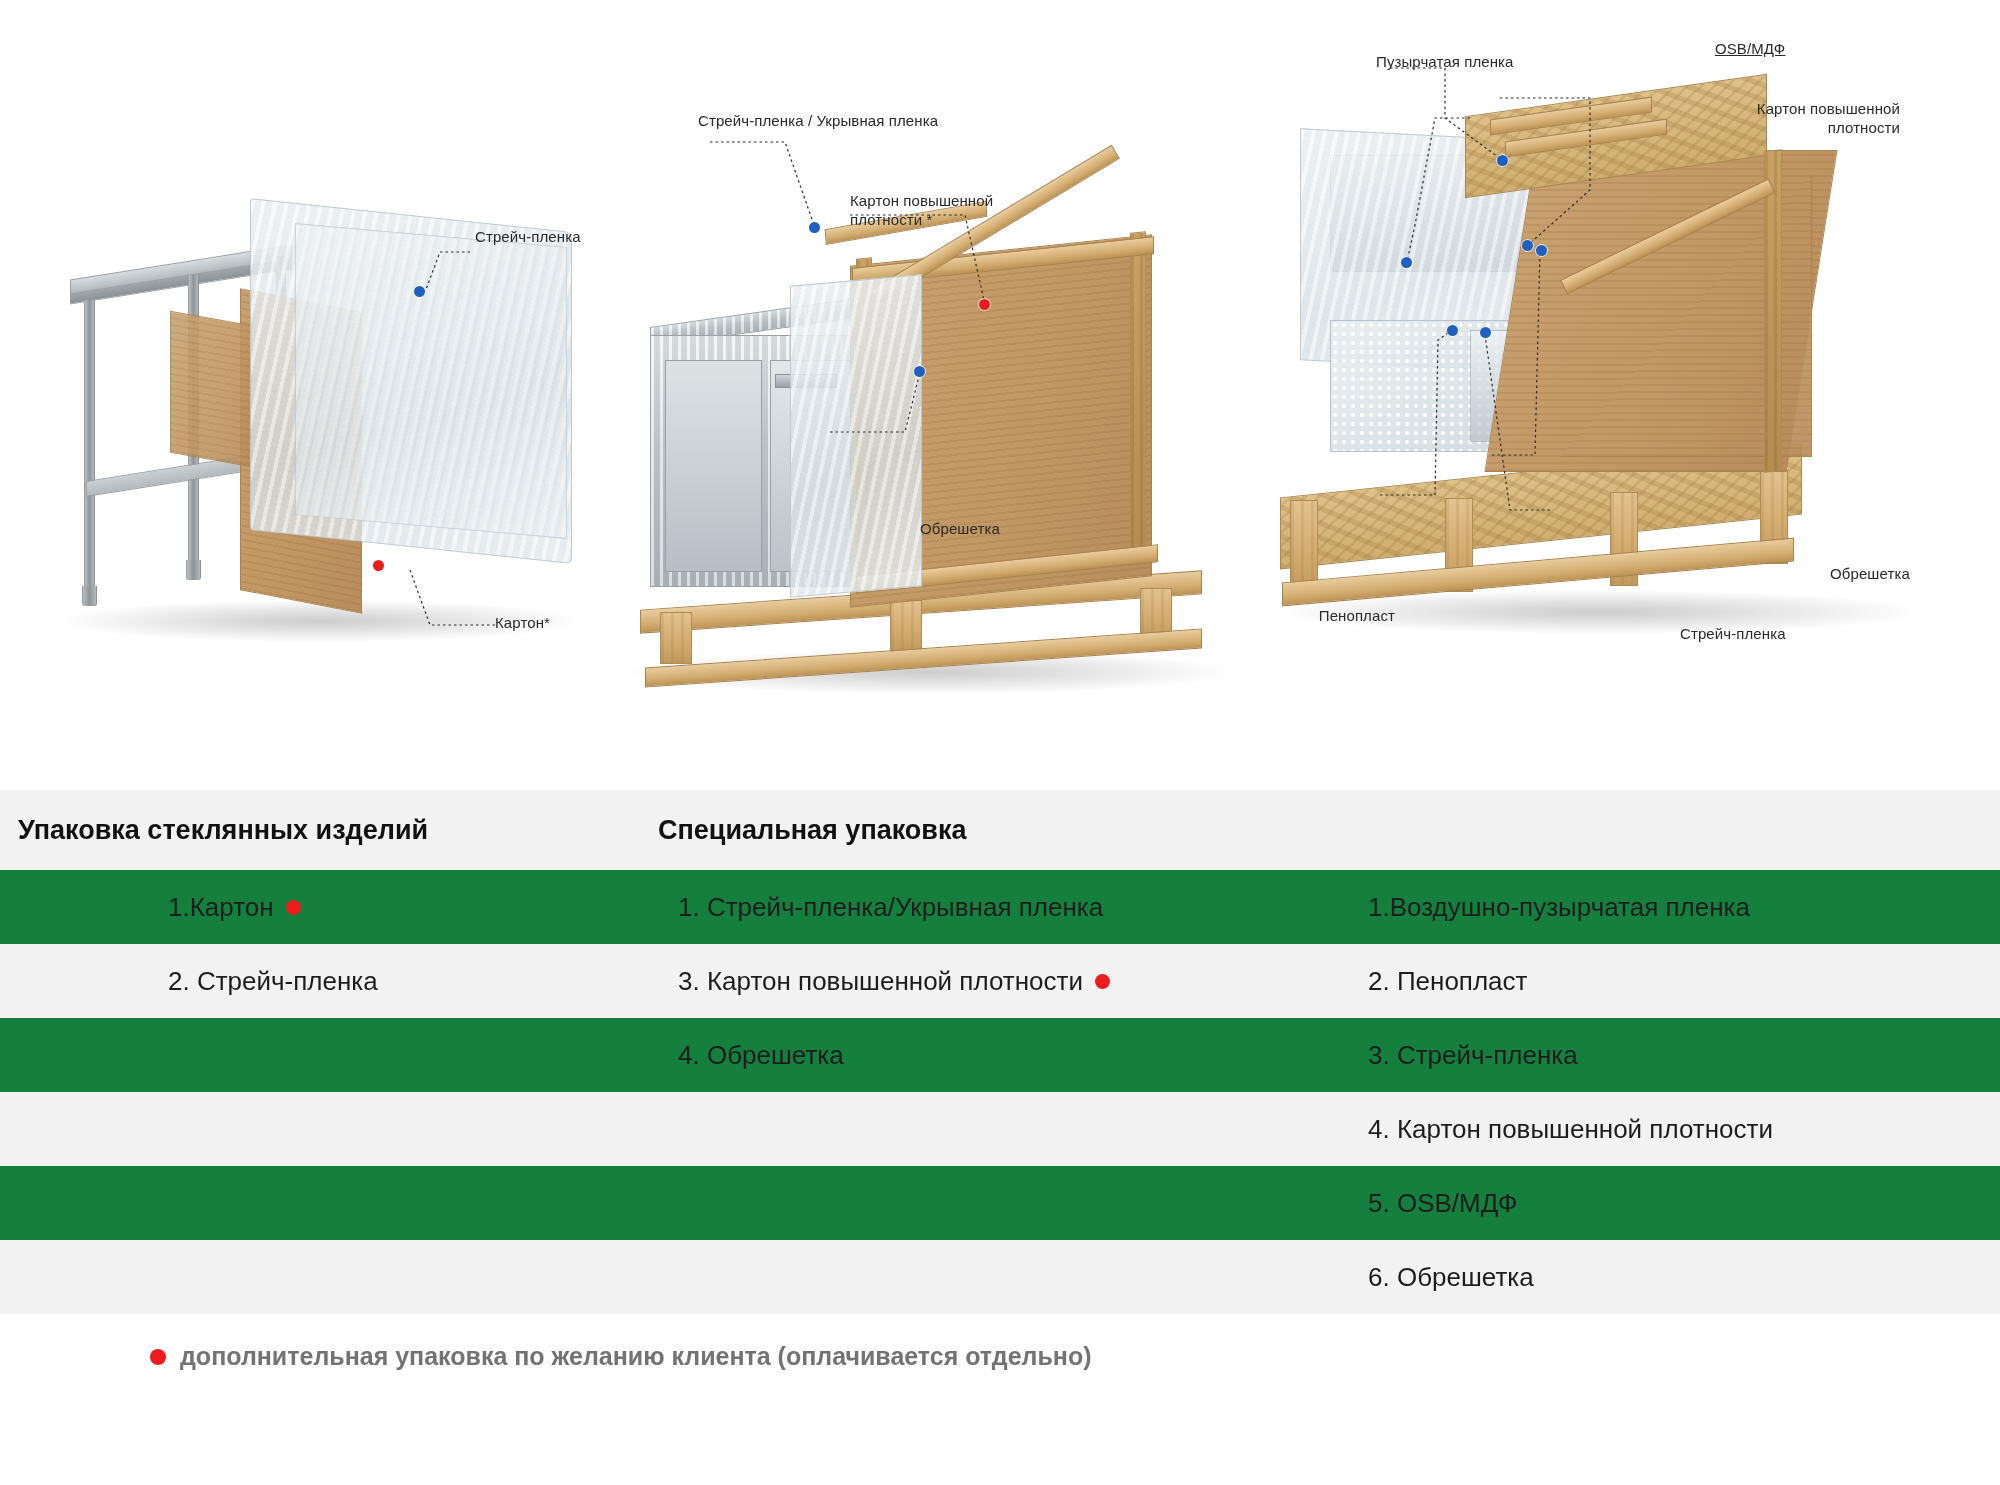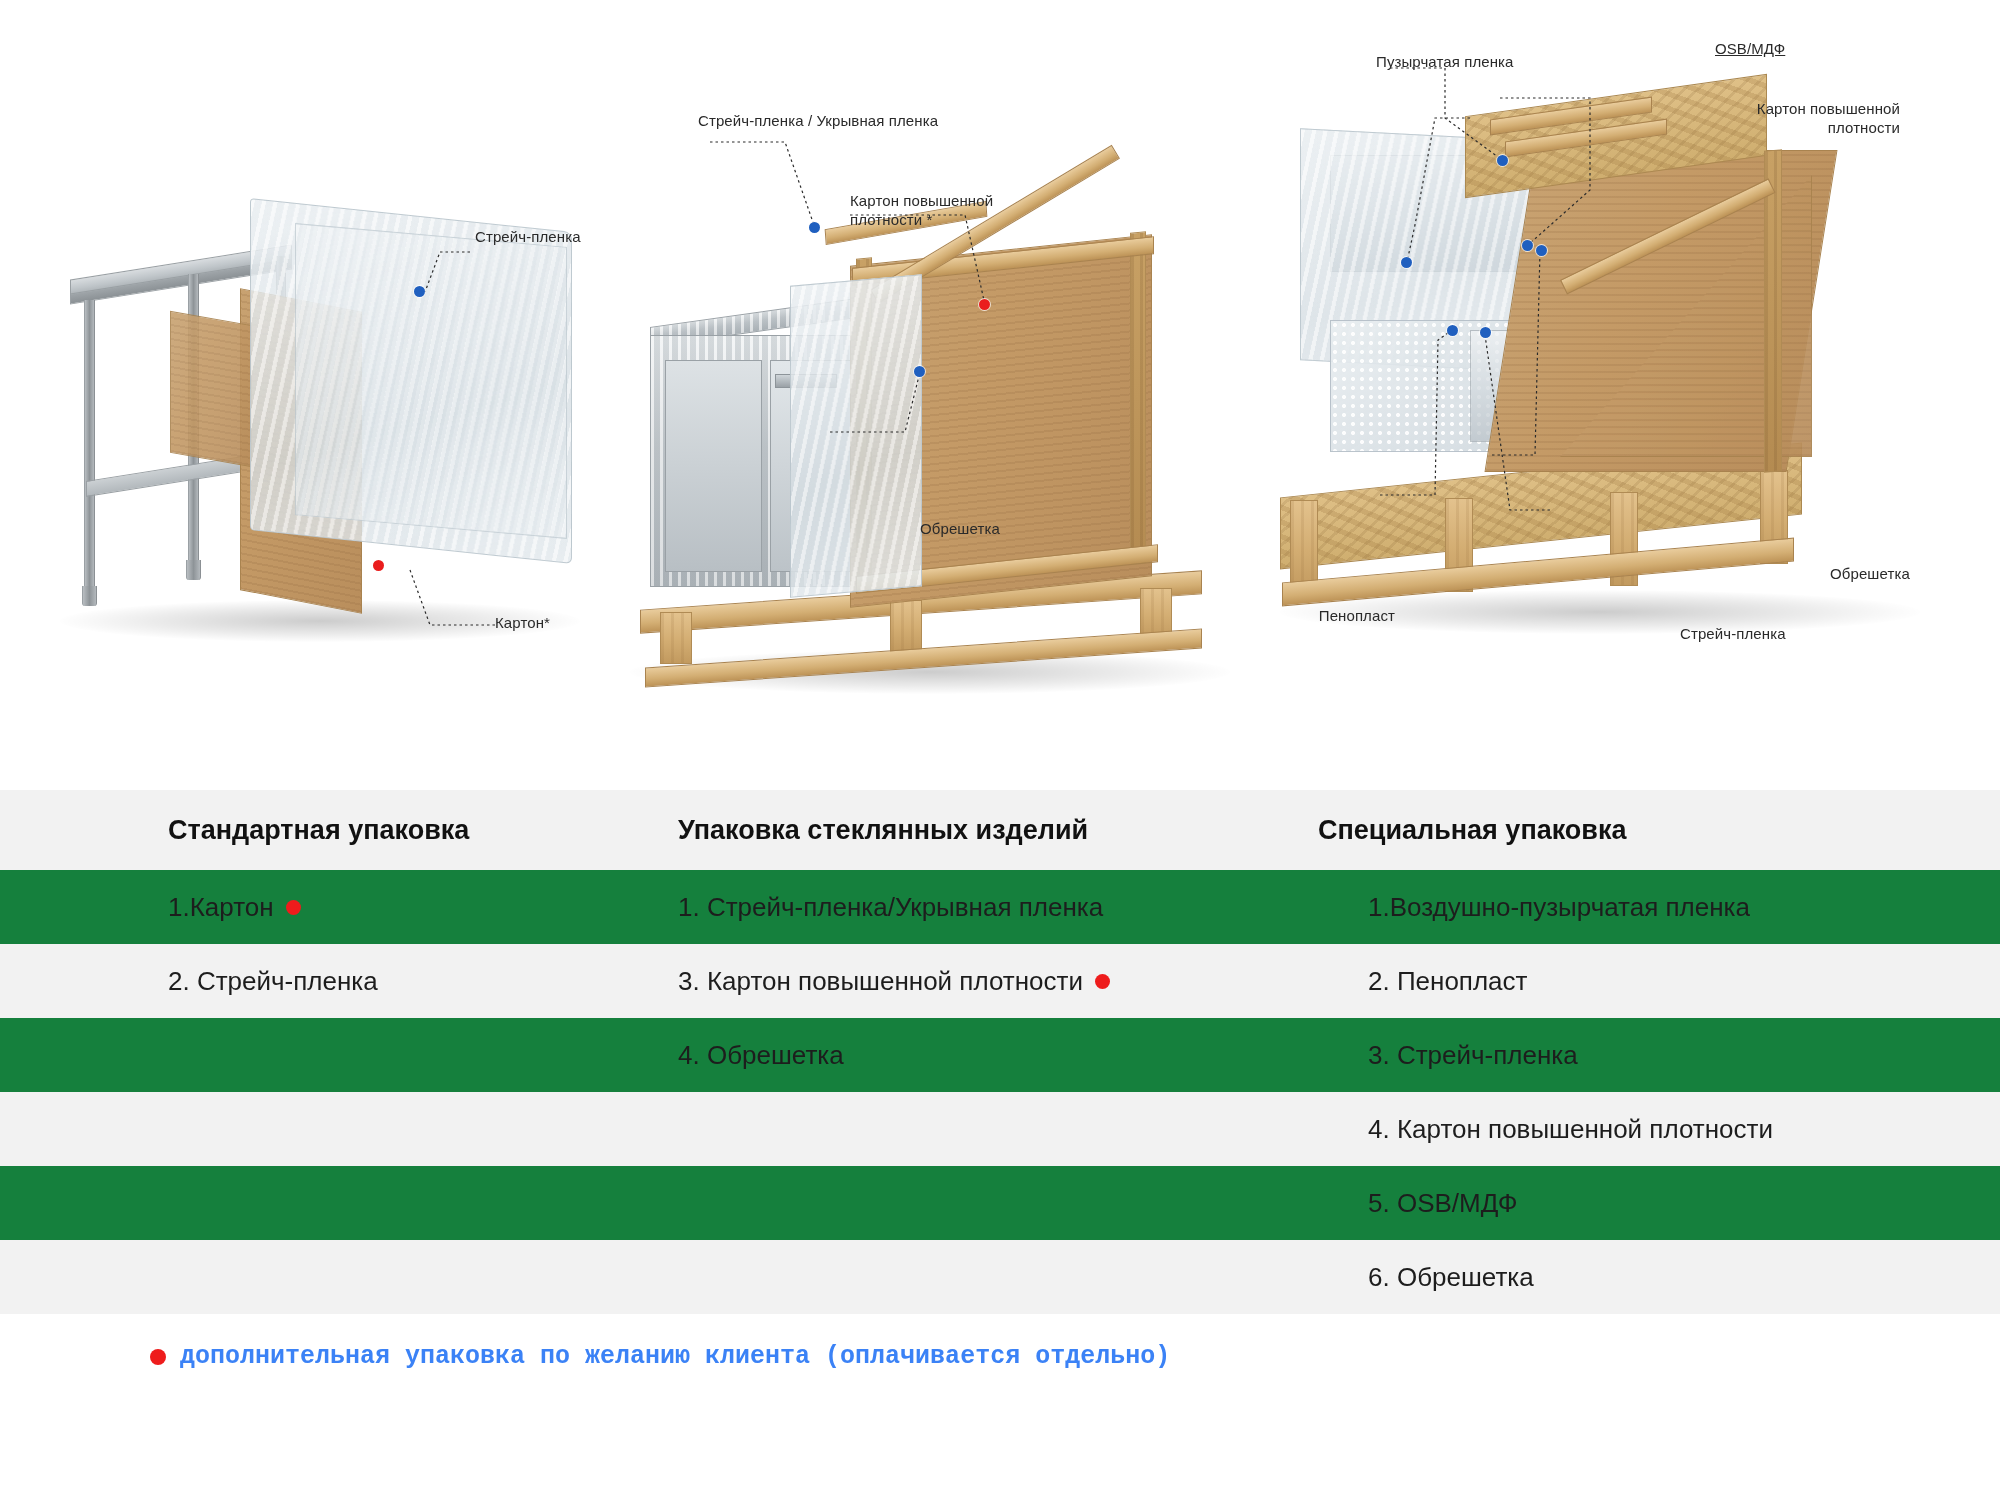--- a/index.html
+++ b/index.html
@@ -196,22 +196,21 @@
     background: #ee1c1c;
     flex: none;
   }
   .footnote {
     display: flex;
     align-items: center;
     gap: 14px;
     margin: 28px 0 0 150px;
     font-size: 25px;
     font-weight: bold;
-    color: #3b82f6;
-    font-family: Liberation Mono, monospace;
+    color: #737373;
   }
   .footnote .reddot { width: 16px; height: 16px; }
 </style>
 </head>
 <body>
 
 <div class="illustrations">
 
   <div class="panel" id="panel-standard">
 
@@ -338,21 +337,20 @@
 плотности</div>
     <div class="callout right" style="left:-45px; top:607px; width:180px;">Пенопласт</div>
     <div class="callout" style="left:420px; top:625px;">Стрейч-пленка</div>
     <div class="callout" style="left:570px; top:565px;">Обрешетка</div>
   </div>
 </div>
 
 <div class="table-wrap">
 
   <div class="trow head">
-    <div class="cell th c1">Стандартная упаковка</div>
     <div class="cell th c3">Упаковка стеклянных изделий</div>
     <div class="cell th c2">Специальная упаковка</div>
   </div>
 
   <div class="trow even">
     <div class="cell c1">
       <span>1.Картон</span>
       <span class="reddot"></span>
     </div>
     <div class="cell c2">

